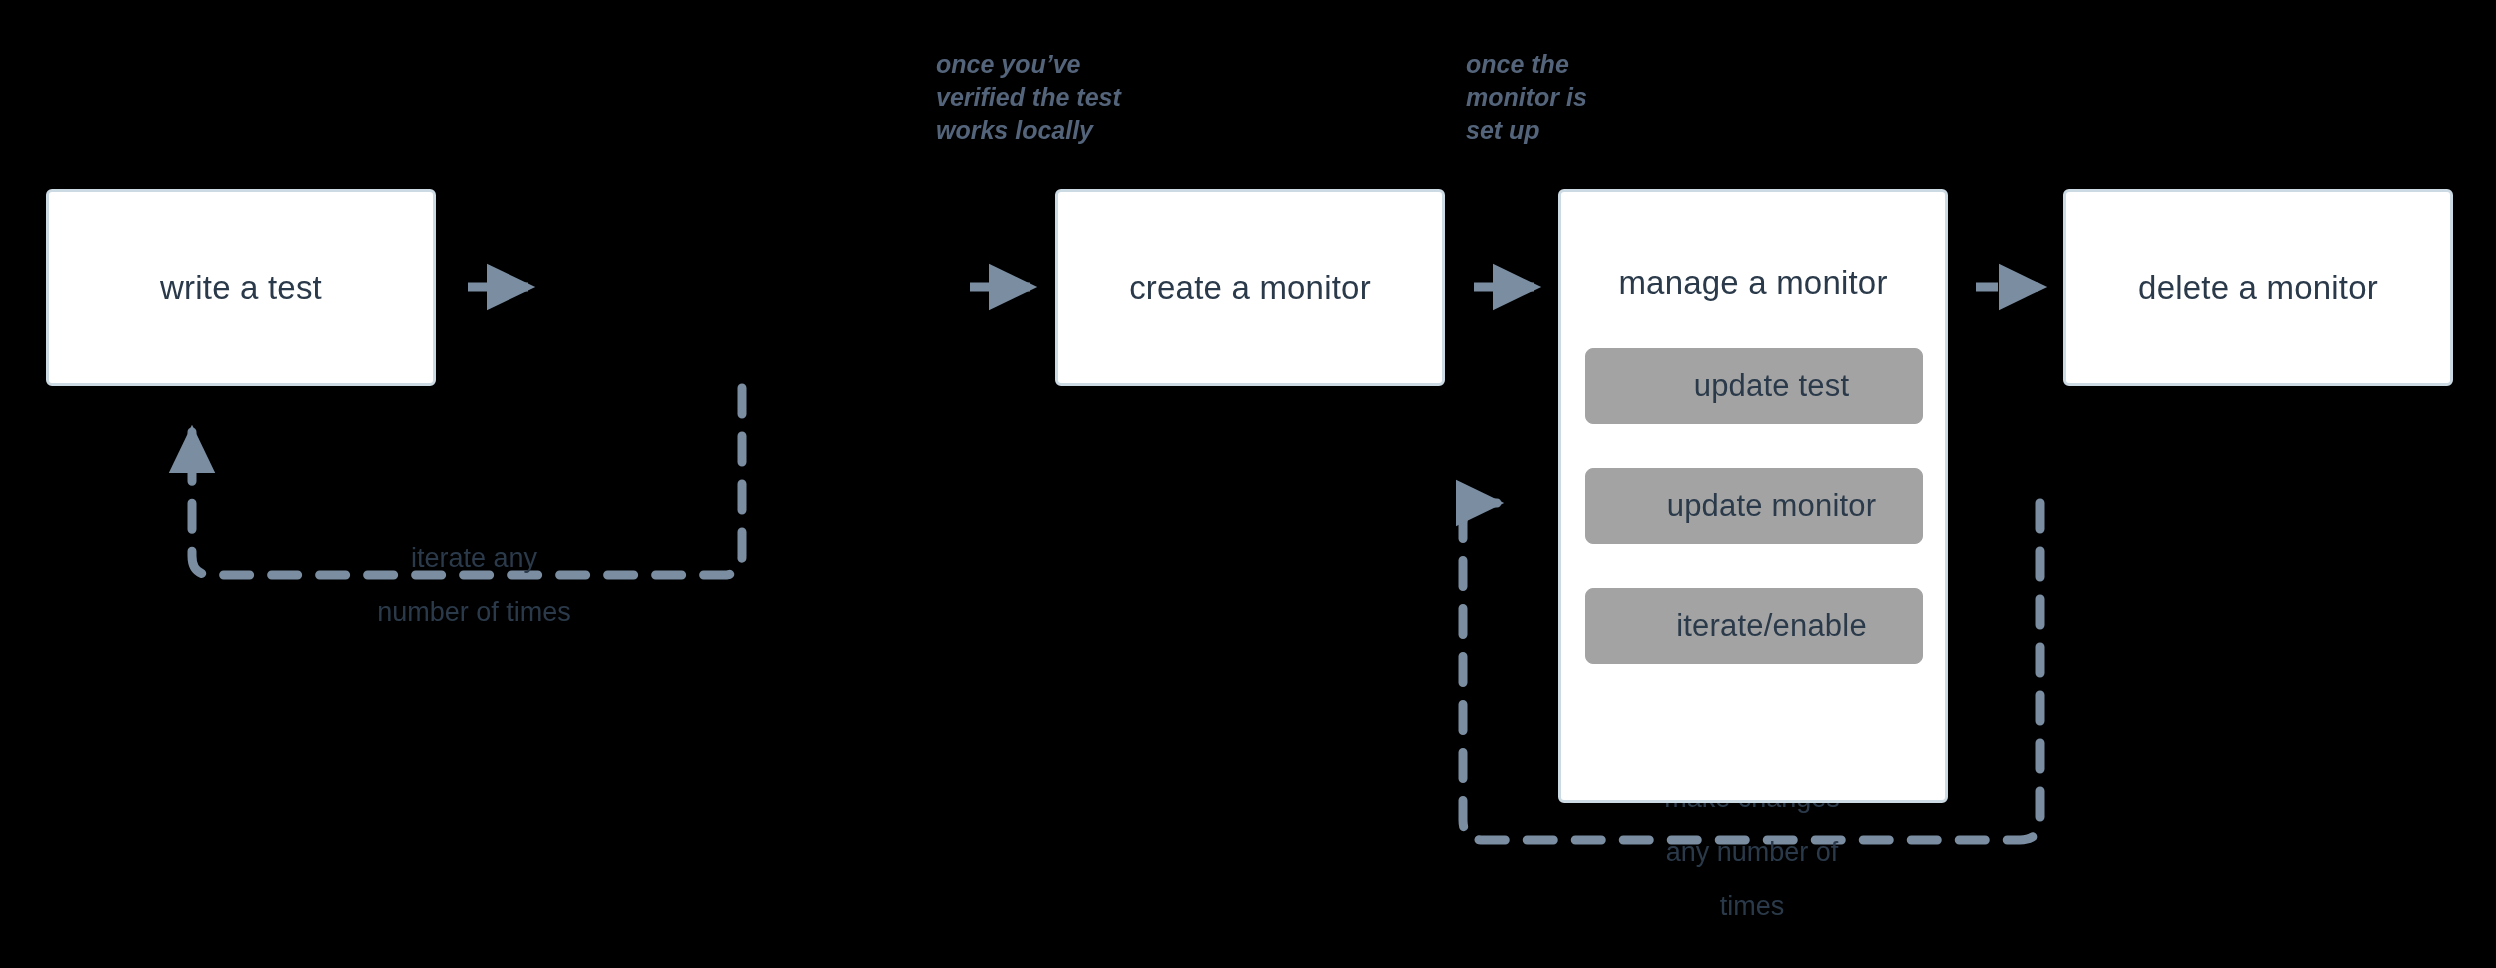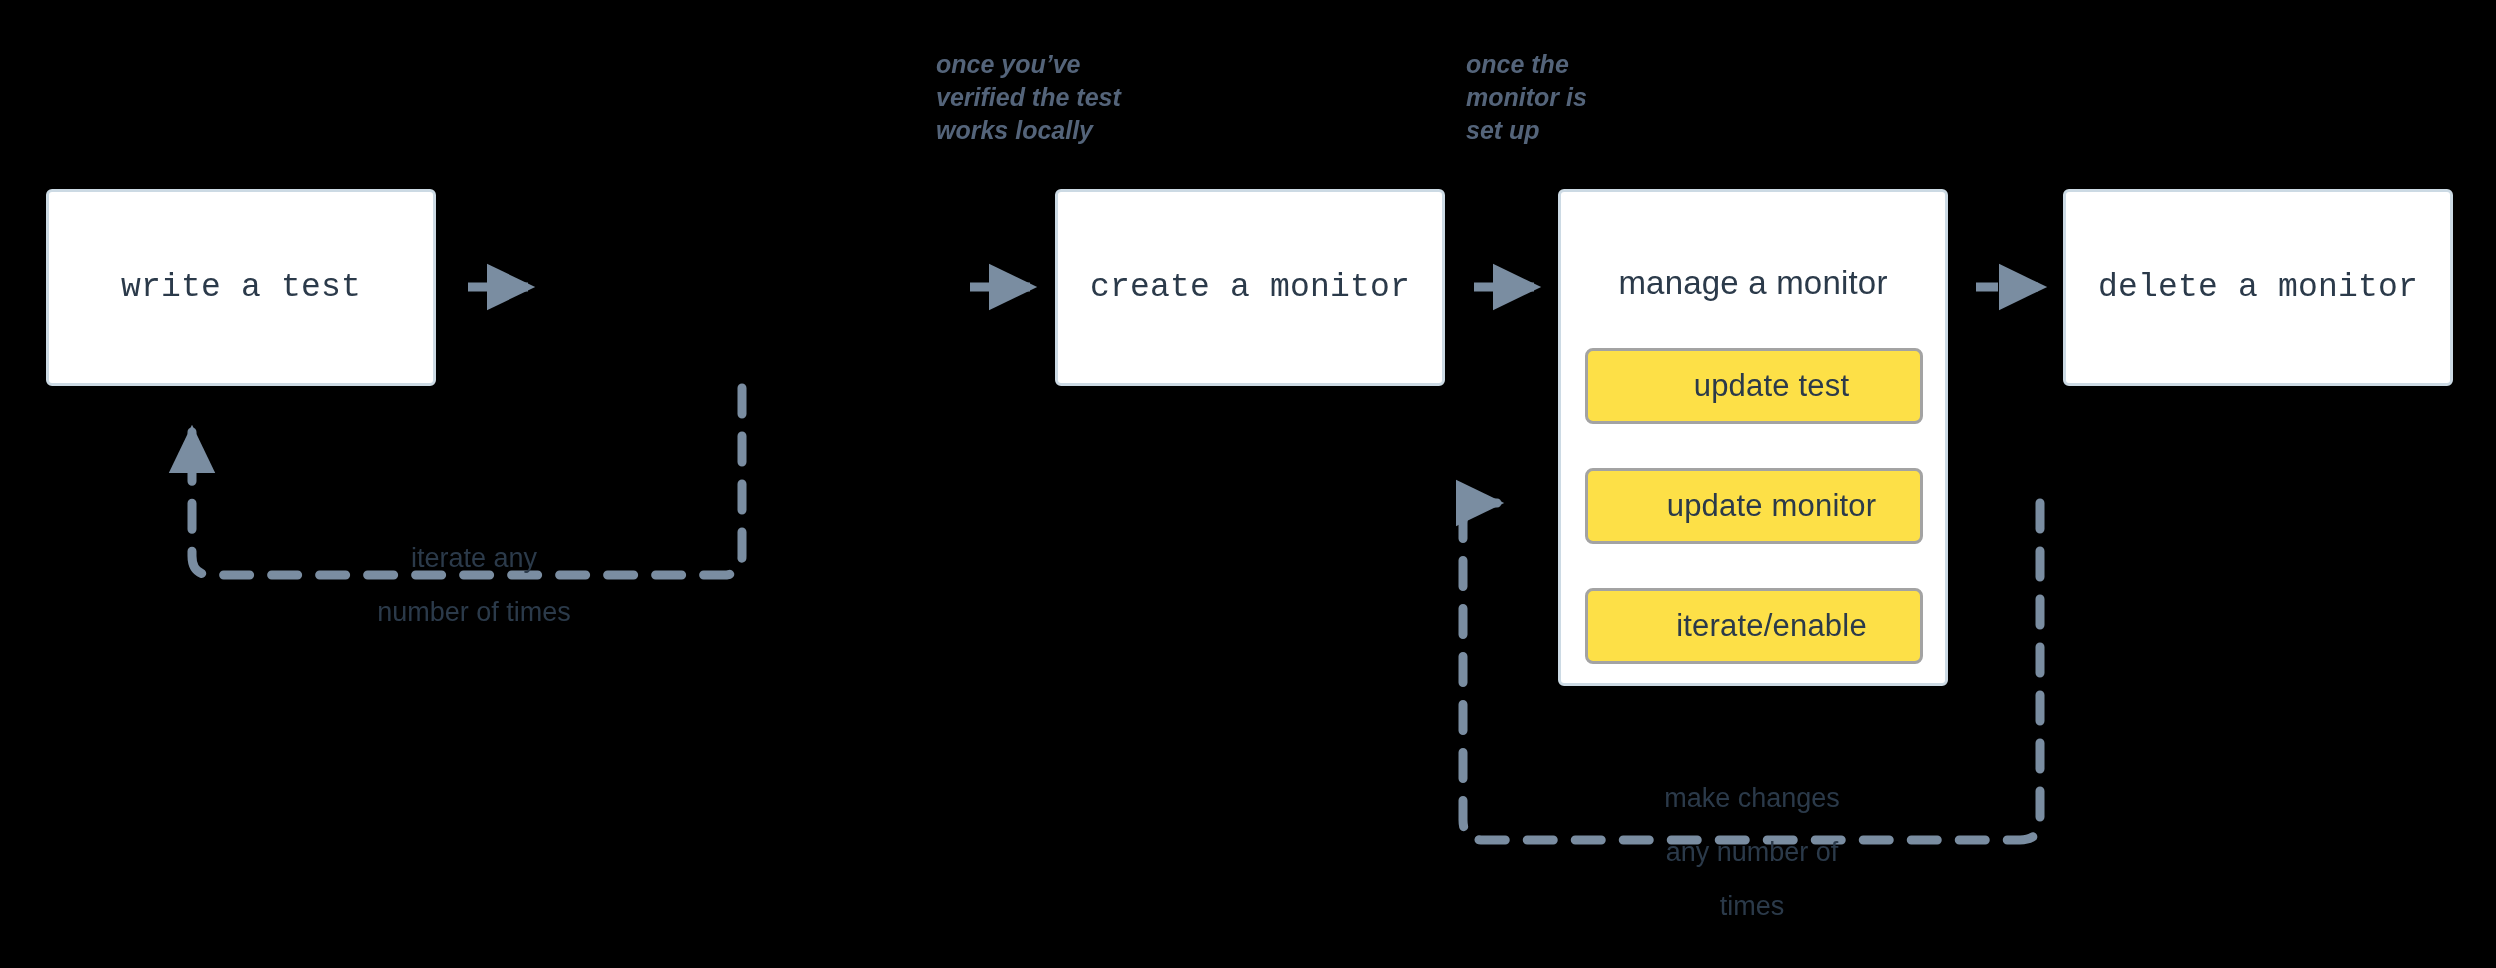--- a/index.html
+++ b/index.html
@@ -28,37 +28,36 @@
     border-radius: 6px;
     color: #2B3A4A;
     font-size: 33px;
     letter-spacing: 0.2px;
   }
   .node.simple {
     display: flex;
     align-items: center;
     justify-content: center;
     text-align: left;
-    font-family: Liberation Mono, monospace;
   }
   .node-title {
     position: absolute;
     left: 0;
     right: 0;
     text-align: center;
     color: #2B3A4A;
     font-size: 33px;
   }
 
   
   .subitem {
     position: absolute;
     box-sizing: border-box;
-    background: #fde047;
-    border: 3px solid #a3a3a3;
+    background: #a3a3a3;
+    border: 1px solid #a3a3a3;
     border-radius: 8px;
     display: flex;
     align-items: center;
     justify-content: center;
     color: #2B3A4A;
     font-size: 31px;
     text-align: center;
     padding-left: 35px;
   }
 
@@ -149,21 +148,21 @@
 
   <div class="node simple" style="left:46px; top:189px; width:390px; height:197px;">
     <span>write a test</span>
   </div>
 
 
   <div class="node simple" style="left:1055px; top:189px; width:390px; height:197px;">
     <span>create a monitor</span>
   </div>
 
-  <div class="node" style="left:1558px; top:189px; width:390px; height:497px;">
+  <div class="node" style="left:1558px; top:189px; width:390px; height:614px;">
     <div class="node-title" style="top:72px;">manage a monitor</div>
 
     <div class="subitem" style="left:24px; top:156px; width:338px; height:76px;">
       <span>update test</span>
     </div>
 
     <div class="subitem" style="left:24px; top:276px; width:338px; height:76px;">
       <span>update monitor</span>
     </div>
 

